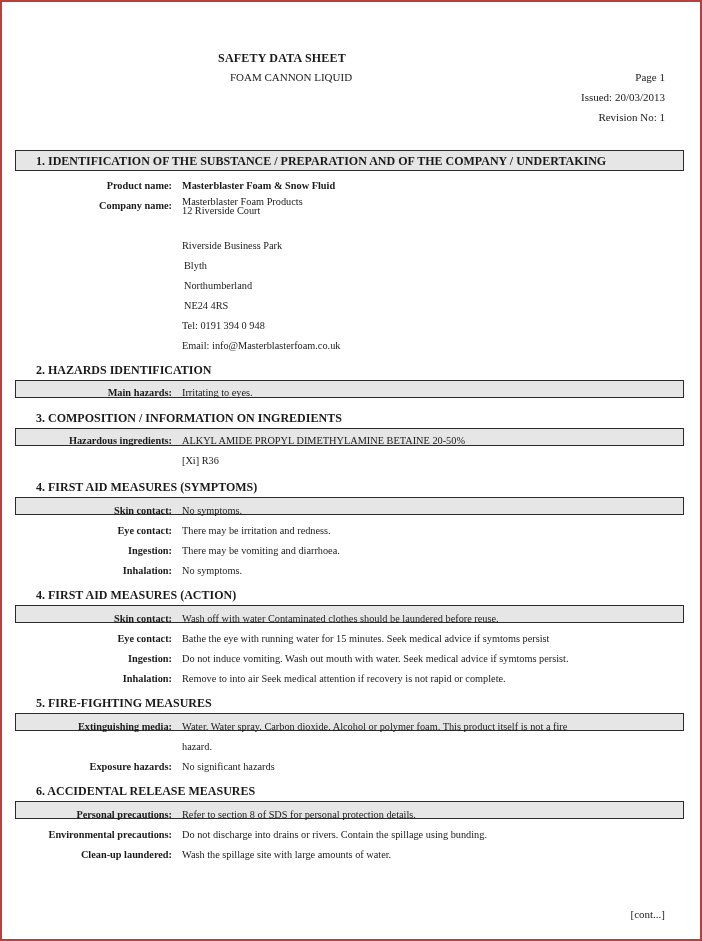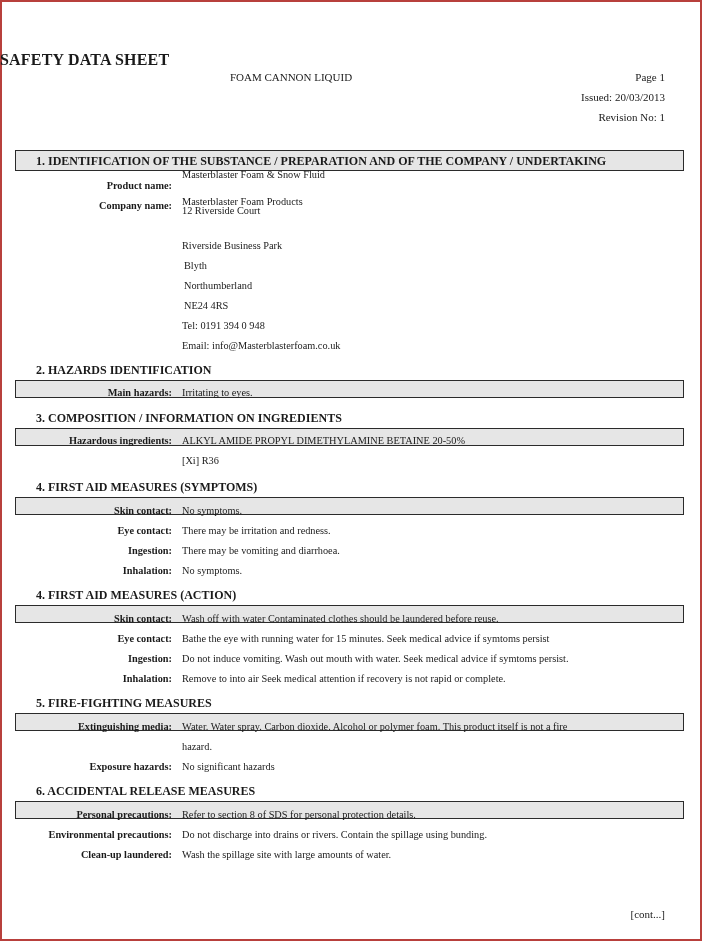--- a/index.html
+++ b/index.html
@@ -6,21 +6,21 @@
   body {
     width: 702px; height: 941px; background: #ffffff; position: relative;
     font-family: "Liberation Serif", "DejaVu Serif", serif; color: #1a1a1a;
     overflow: hidden;
   }
   .page-frame {
     position: absolute; left: 0; top: 0; width: 698px; height: 937px;
     border: 2px solid #b8403c; background: #fff;
   }
   .abs { position: absolute; white-space: nowrap; }
-  .title { left: 0; width: 564px; text-align: left; top: 51px; font-size: 16px; font-weight: bold; letter-spacing: 0.2px; }
+  .title { left: 0; width: 564px; text-align: center; top: 51px; font-size: 12px; font-weight: bold; letter-spacing: 0.2px; }
   .subtitle { left: 0; width: 582px; text-align: center; top: 71px; font-size: 11px; }
   .meta { right: 37px; font-size: 11px; text-align: right; }
   .box {
     position: absolute; left: 15px; width: 669px; background: #e6e6e6;
     border: 1px solid #2b2b2b; border-bottom-width: 1.5px; box-sizing: border-box;
   }
   .sec-head { font-size: 12px; font-weight: bold; left: 36px; }
   .label { font-size: 10.3px; font-weight: bold; text-align: right; width: 172px; left: 0; }
   .value { font-size: 10.3px; left: 182px; }
   .cont { right: 37px; top: 908px; font-size: 11px; }
@@ -33,21 +33,21 @@
 <div class="abs title">SAFETY DATA SHEET</div>
 <div class="abs subtitle">FOAM CANNON LIQUID</div>
 <div class="abs meta" style="top:71px">Page 1</div>
 <div class="abs meta" style="top:91px">Issued: 20/03/2013</div>
 <div class="abs meta" style="top:111px">Revision No: 1</div>
 
 <div class="box" style="top:150px;height:21px"></div>
 <div class="abs sec-head" style="top:154px">1. IDENTIFICATION OF THE SUBSTANCE / PREPARATION AND OF THE COMPANY / UNDERTAKING</div>
 
 <div class="abs label" style="top:180px">Product name:</div>
-<div class="abs value" style="top:169px;font-weight:normal">Masterblaster Foam &amp; Snow Fluid</div>
+<div class="abs value" style="top:180px;font-weight:bold">Masterblaster Foam &amp; Snow Fluid</div>
 <div class="abs label" style="top:200px">Company name:</div>
 <div class="abs value" style="top:196px;font-weight:normal">Masterblaster Foam Products</div>
 <div class="abs value" style="top:205px">12 Riverside Court</div>
 <div class="abs value" style="top:240px">Riverside Business Park</div>
 <div class="abs value" style="top:260px;left:184px">Blyth</div>
 <div class="abs value" style="top:280px;left:184px">Northumberland</div>
 <div class="abs value" style="top:300px;left:184px">NE24 4RS</div>
 <div class="abs value" style="top:320px">Tel: 0191 394 0 948</div>
 <div class="abs value" style="top:340px">Email: info@Masterblasterfoam.co.uk</div>
 

